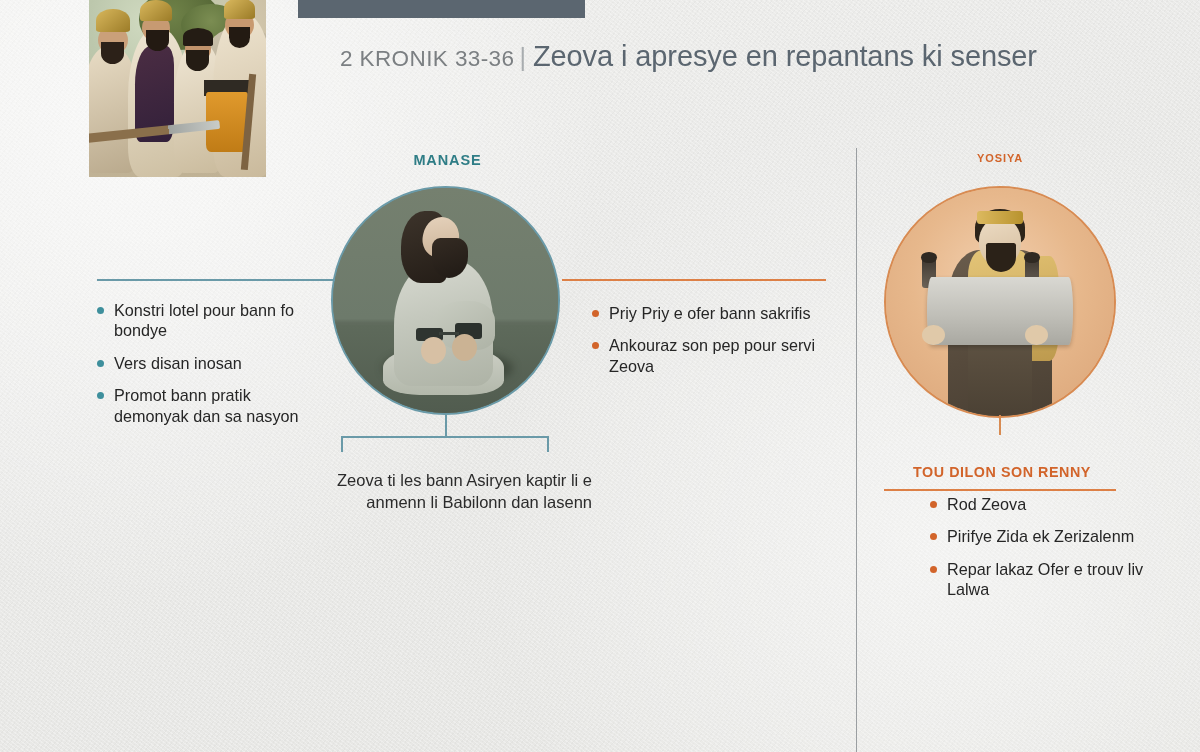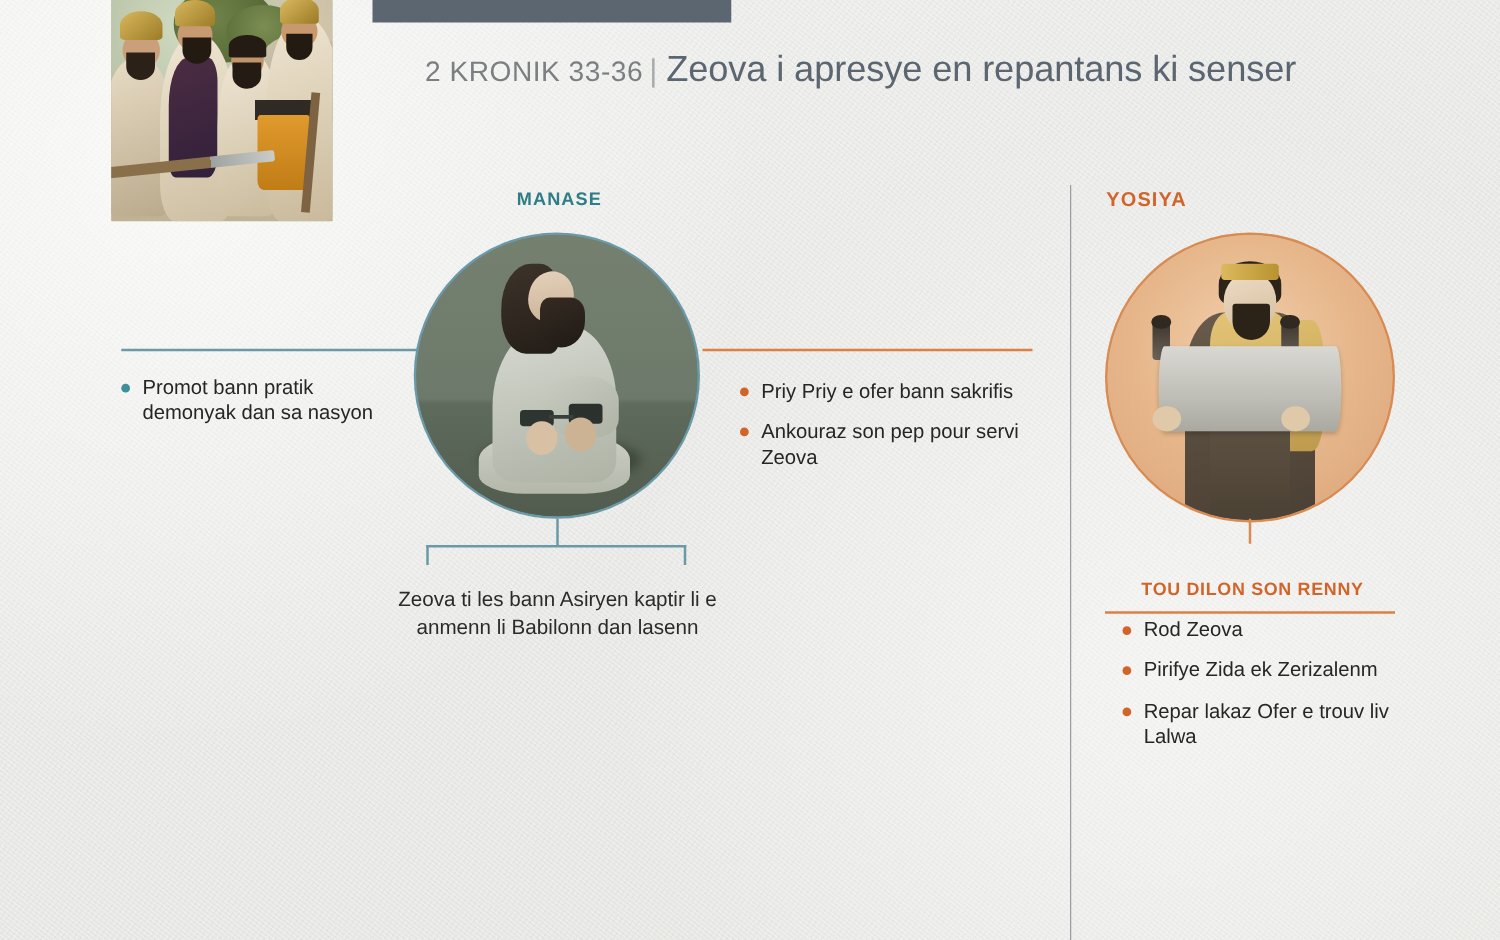--- a/index.html
+++ b/index.html
@@ -197,21 +197,21 @@
 
   
   #manase-bracket { position:absolute; left:330px; top:415px; width:232px; height:36px; }
   #manase-bracket .stem { position:absolute; left:115px; top:0; width:1.6px; height:22px; background:#6a9aa8; }
   #manase-bracket .cross{ position:absolute; left:11px; top:21px; width:208px; height:1.6px; background:#6a9aa8; }
   #manase-bracket .lleg { position:absolute; left:11px; top:21px; width:1.6px; height:16px; background:#6a9aa8; }
   #manase-bracket .rleg { position:absolute; left:217px; top:21px; width:1.6px; height:16px; background:#6a9aa8; }
 
   #manase-caption {
     position:absolute; left: 300px; top: 470px; width: 292px;
-    text-align:center; font-size:16.5px; line-height:1.33; color:#2b2b2b;
+    text-align:right; font-size:16.5px; line-height:1.33; color:#2b2b2b;
   }
   .col-rule { position:absolute; height:1.6px; }
   .col-list { position:absolute; list-style:none; }
   .col-list li {
     position:relative;
     padding-left:19px;
     margin-bottom:12px;
     font-size:16.2px;
     line-height:1.26;
     color:#262626;
@@ -230,21 +230,21 @@
 
   
   #mid-head   { left:603px; top:232px; width:220px; color:#d2642a; }
   #mid-rule   { left:562px; top:279px; width:264px; background:#dd8046; }
   #mid-list   { left:590px; top:303px; width:240px; }
   #mid-list li::before { background:#d2642a; }
 
   
   #yosiya-name {
     position:absolute; left:885px; top:152px; width:230px;
-    text-align:left; font-size:16px; font-weight:bold; letter-spacing:.9px;
+    text-align:center; font-size:11px; font-weight:bold; letter-spacing:.9px;
     color:#d2642a;
   }
   #yosiya-circle {
     position:absolute; left:884px; top:186px; width:232px; height:232px;
     border-radius:50%;
     border:2px solid #d88b52;
     overflow:hidden;
     background:#e8b98f;
   }
   #yosiya-circle .bg {
@@ -315,21 +315,21 @@
     border-radius:50%; background:#e0c9a9;
   }
   #yosiya-circle .hand-l { left:16%; }
   #yosiya-circle .hand-r { left:61%; }
 
   #yosiya-stem { position:absolute; left:999px; top:415px; width:1.6px; height:20px; background:#d88b52; }
 
   #yos-head { position:absolute; left:885px; top:464px; width:234px; text-align:center;
               font-size:14.3px; font-weight:bold; letter-spacing:.55px; color:#d2642a; }
   #yos-rule { position:absolute; left:884px; top:489px; width:232px; height:1.6px; background:#dd8046; }
-  #yos-list { position:absolute; left:896px; top:494px; width:248px; }
+  #yos-list { position:absolute; left:928px; top:494px; width:248px; }
   #yos-list li::before { background:#d2642a; }
 </style>
 </head>
 <body>
 
 <div id="page"></div>
 
 <div id="topbar"></div>
 
 <div id="thumb">
@@ -393,20 +393,22 @@
 </div>
 
 <div id="manase-caption">Zeova ti les bann Asiryen kaptir li e anmenn li Babilonn dan lasenn</div>
 
 <div id="left-head">
   <div>RENNY AVAN</div>
   <div>I GANNY KAPTIRE</div>
 </div>
 <div id="left-rule" class="col-rule"></div>
 <ul id="left-list" class="col-list">
+  <li>Konstri lotel pour bann fo bondye</li>
+  <li>Vers disan inosan</li>
   <li>Promot bann pratik demonyak dan sa nasyon</li>
 </ul>
 
 <div id="mid-head">
   <div>RENNY APRE</div>
   <div>KI I GANNY LARGE</div>
 </div>
 <div id="mid-rule" class="col-rule"></div>
 <ul id="mid-list" class="col-list">
   <li>Priy Priy e ofer bann sakrifis</li>

